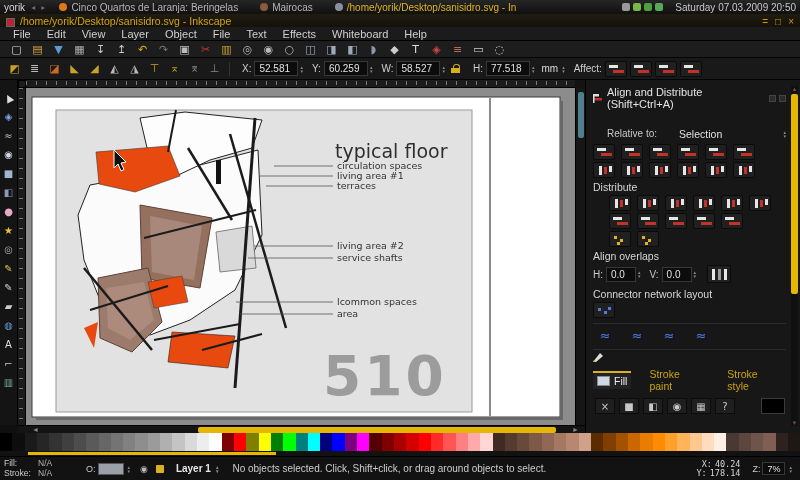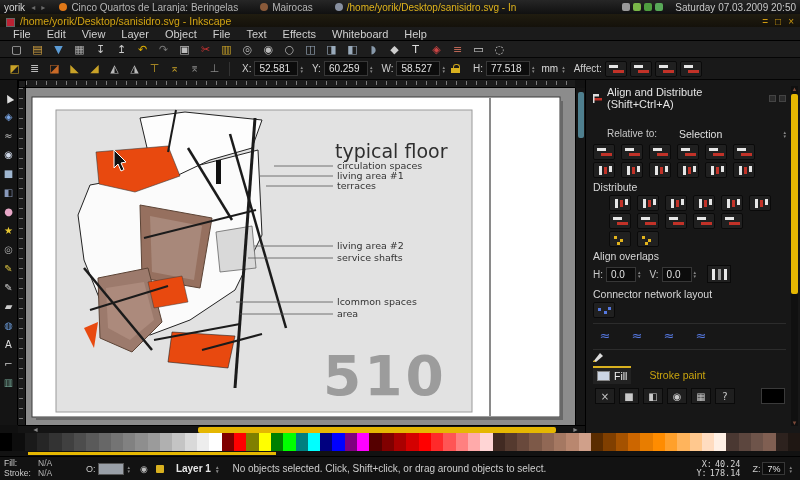--- a/index.html
+++ b/index.html
@@ -764,20 +764,23 @@
             <polygon points="0,9 3,9 1,7" fill="#d9b11f"></polygon>
           </svg>
       </div>
       <div class="fs-tabs" id="fs-tabs">
           <div class="fs-tab active">
             <span class="sw"></span>
             <span>Fill</span>
           </div>
           <div class="fs-tab">
             <span>Stroke paint</span>
+          </div>
+          <div class="fs-tab">
+            <span>Stroke style</span>
           </div>
         </div>
       <div class="fill-row" id="fill-types">
           <button class="ft-btn">
             <span class="glyph">×</span>
           </button>
           <button class="ft-btn">
             <span class="glyph">■</span>
           </button>
           <button class="ft-btn">

